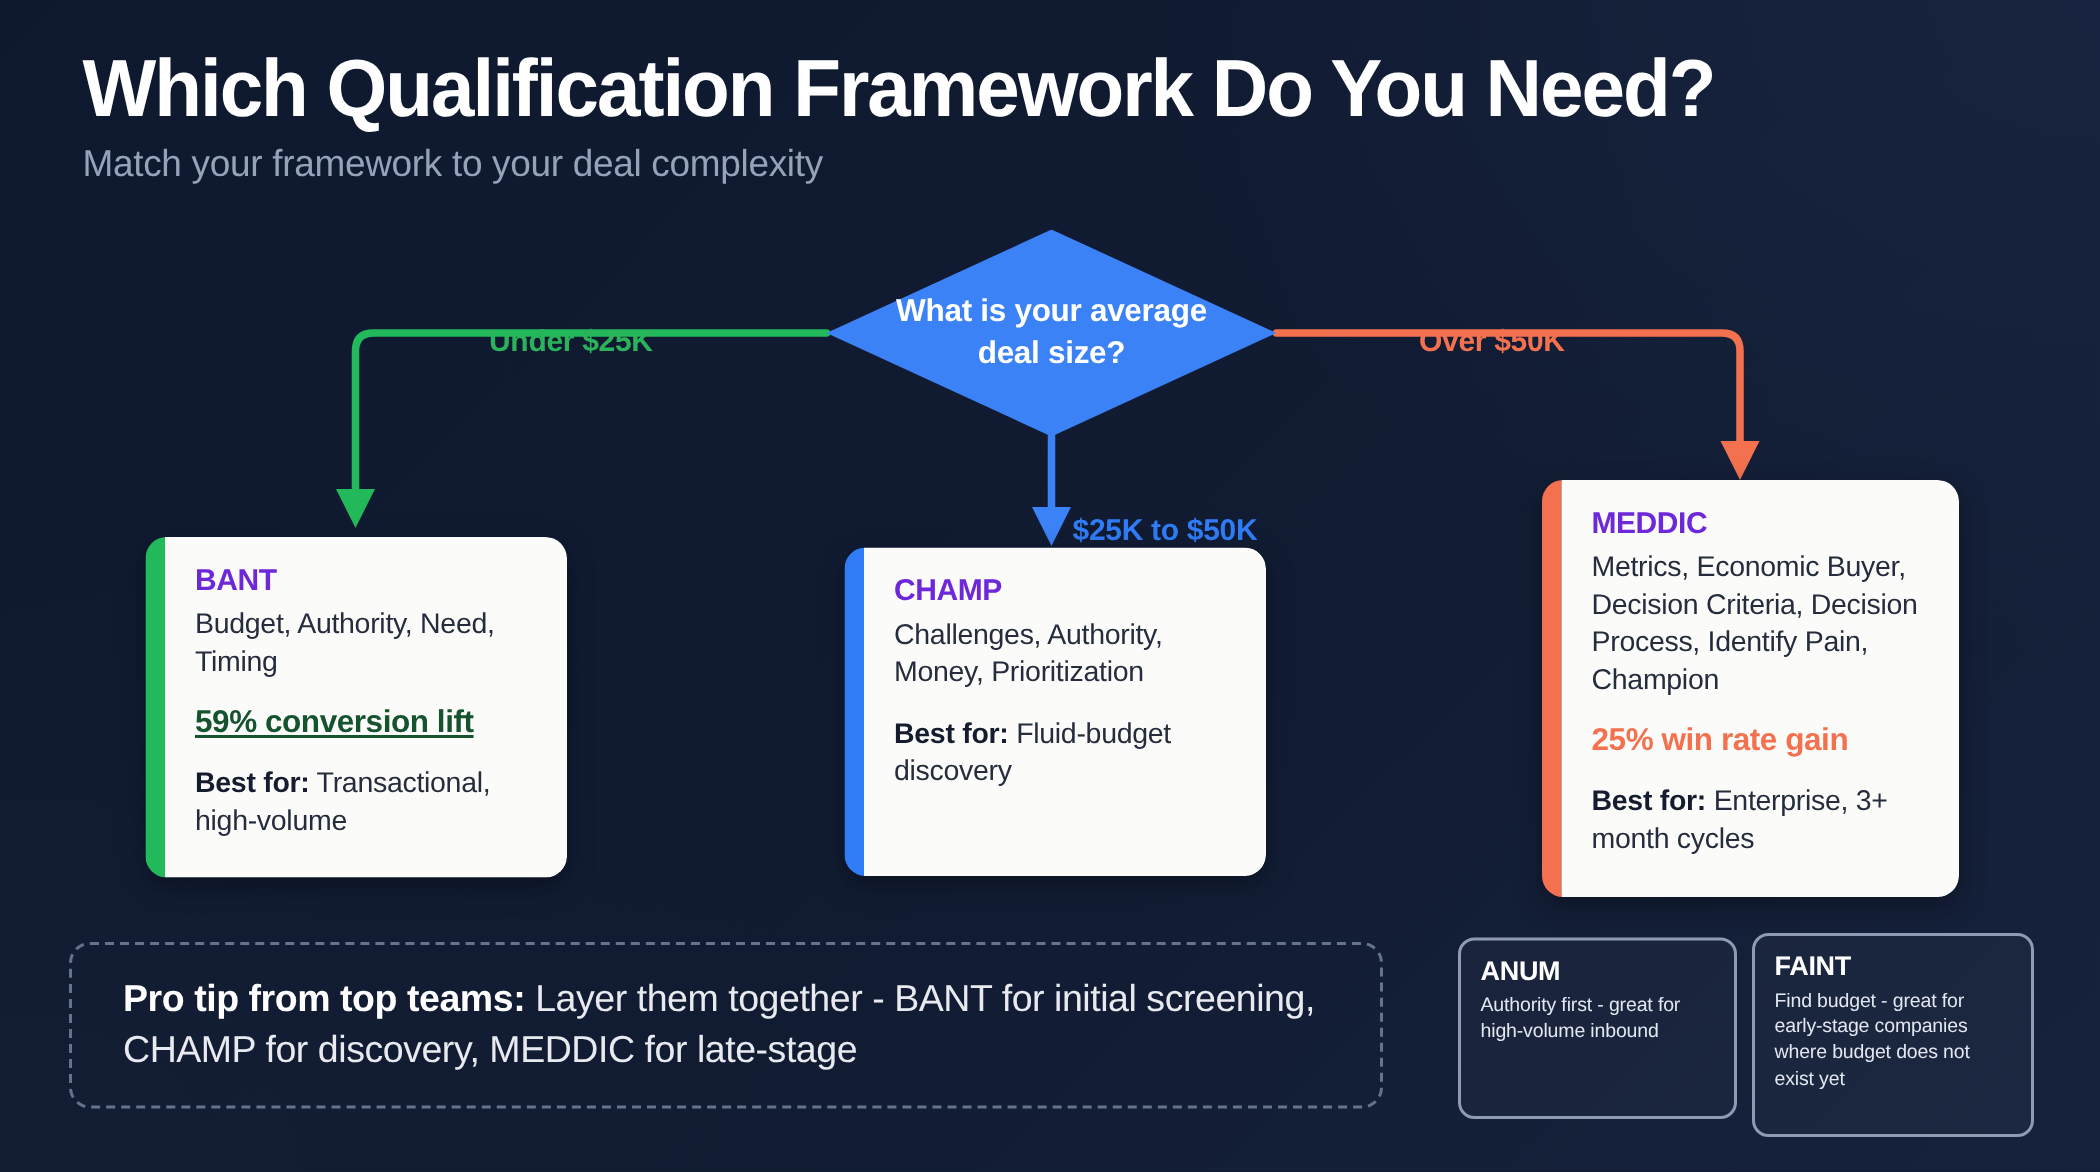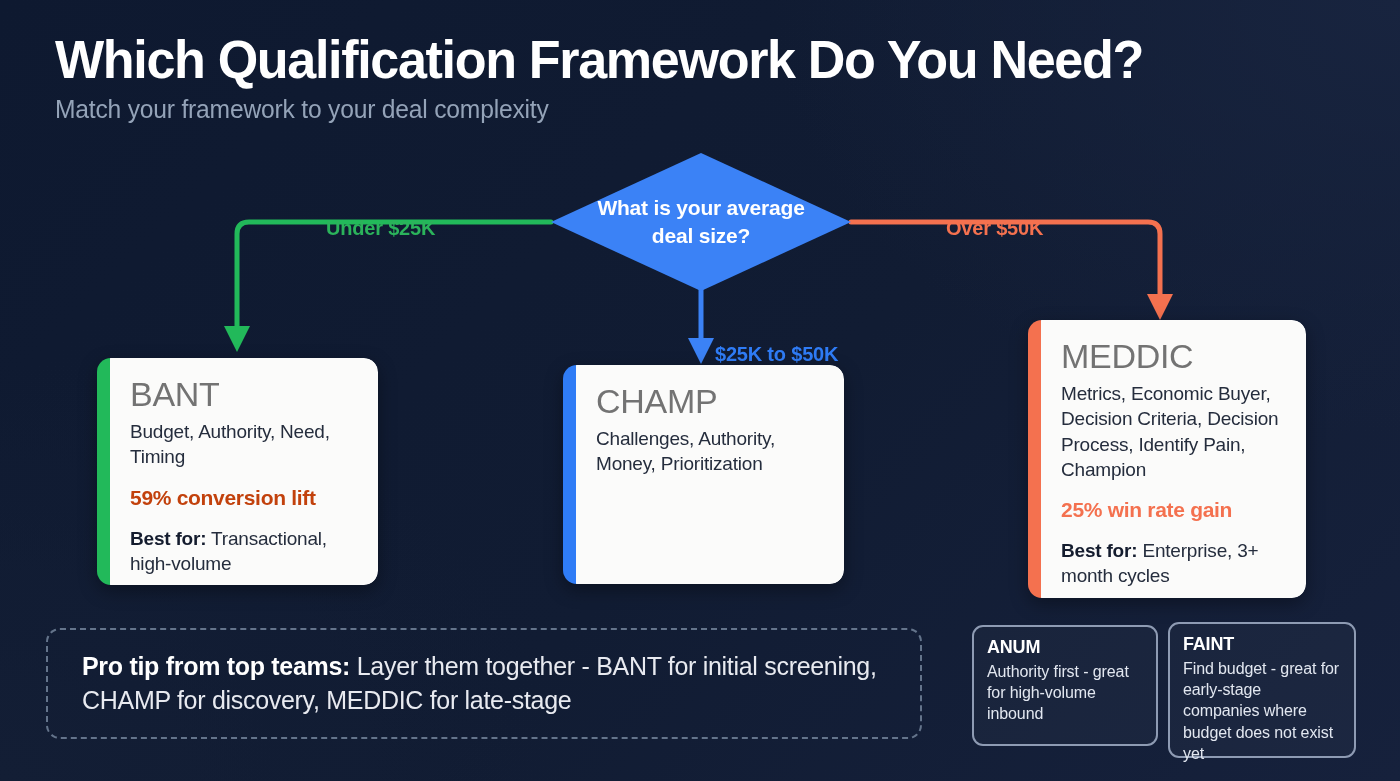--- a/index.html
+++ b/index.html
@@ -121,23 +121,23 @@
   }
   .fw-body {
     flex: 1;
     background: #fbfbfa;
     border-radius: 0 14px 14px 0;
     padding: 18px 20px 16px 20px;
     display: flex;
     flex-direction: column;
   }
   .fw-name {
-    font-size: 34px;
-    font-weight: normal;
-    color: #737373;
+    font-size: 20px;
+    font-weight: bold;
+    color: #6d28d9;
     letter-spacing: -0.3px;
     line-height: 1.1;
     margin-bottom: 6px;
   }
   .fw-expansion {
     font-size: 19px;
     color: #252d3d;
     line-height: 1.32;
     letter-spacing: -0.2px;
   }
@@ -191,21 +191,21 @@
   }
   .mini-name {
     font-size: 18px;
     font-weight: bold;
     color: #ffffff;
     letter-spacing: -0.2px;
     line-height: 1.1;
     margin-bottom: 3px;
   }
   .mini-desc {
-    font-size: 16px;
+    font-size: 13px;
     color: #e2e7f0;
     line-height: 1.33;
     letter-spacing: -0.1px;
   }
   #mini-anum  { left: 972px;  top: 625px; width: 186px; height: 121px; }
   #mini-faint { left: 1168px; top: 622px; width: 188px; height: 136px; }
 </style>
 </head>
 <body>
 
@@ -241,33 +241,37 @@
 
   <div class="branch-label green">Under $25K</div>
   <div class="branch-label blue">$25K to $50K</div>
   <div class="branch-label orange">Over $50K</div>
 
   <div class="fw-card" id="card-bant">
     <div class="fw-accent" style="background: rgb(34, 185, 90);"></div>
     <div class="fw-body">
       <div class="fw-name">BANT</div>
       <div class="fw-expansion">Budget, Authority, Need, Timing</div>
-      <div class="fw-metric" style="color: #c2410c;">59% conversion lift</div>
+      <div class="fw-metric" style="color: #14532d; text-decoration: underline;">59% conversion lift</div>
       <div class="fw-bestfor">
         <b>Best for:</b>
         <span>Transactional, high-volume</span>
       </div>
     </div>
   </div>
 
   <div class="fw-card" id="card-champ">
     <div class="fw-accent" style="background: rgb(47, 124, 246);"></div>
     <div class="fw-body">
       <div class="fw-name">CHAMP</div>
       <div class="fw-expansion">Challenges, Authority, Money, Prioritization</div>
+      <div class="fw-bestfor">
+        <b>Best for:</b>
+        <span>Fluid-budget discovery</span>
+      </div>
     </div>
   </div>
 
   <div class="fw-card" id="card-meddic">
     <div class="fw-accent" style="background: rgb(244, 113, 79);"></div>
     <div class="fw-body">
       <div class="fw-name">MEDDIC</div>
       <div class="fw-expansion">Metrics, Economic Buyer, Decision Criteria, Decision Process, Identify Pain, Champion</div>
       <div class="fw-metric" style="color: rgb(244, 113, 79);">25% win rate gain</div>
       <div class="fw-bestfor">

